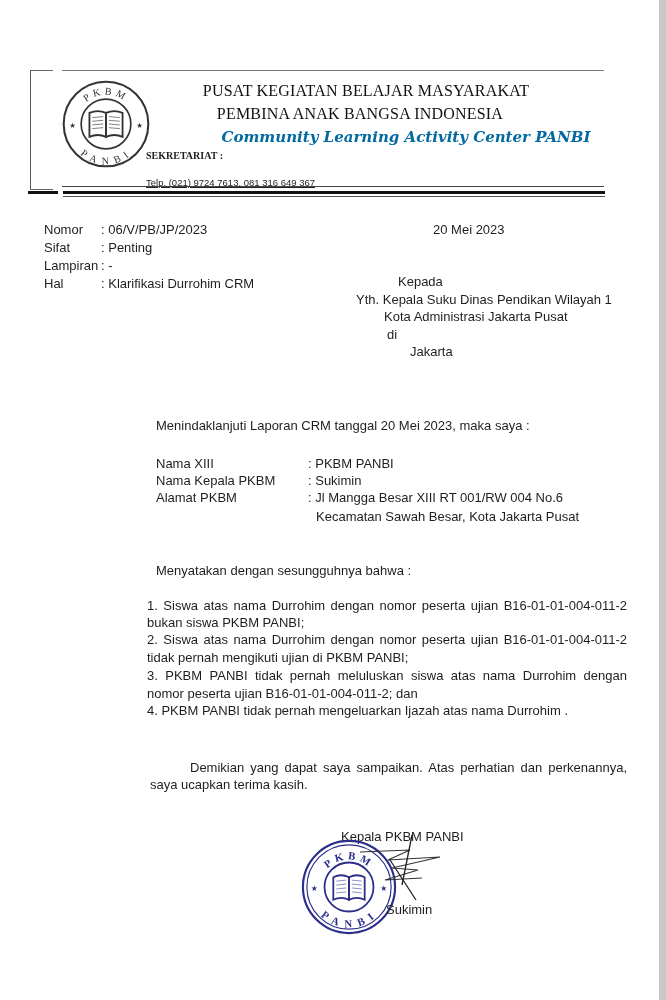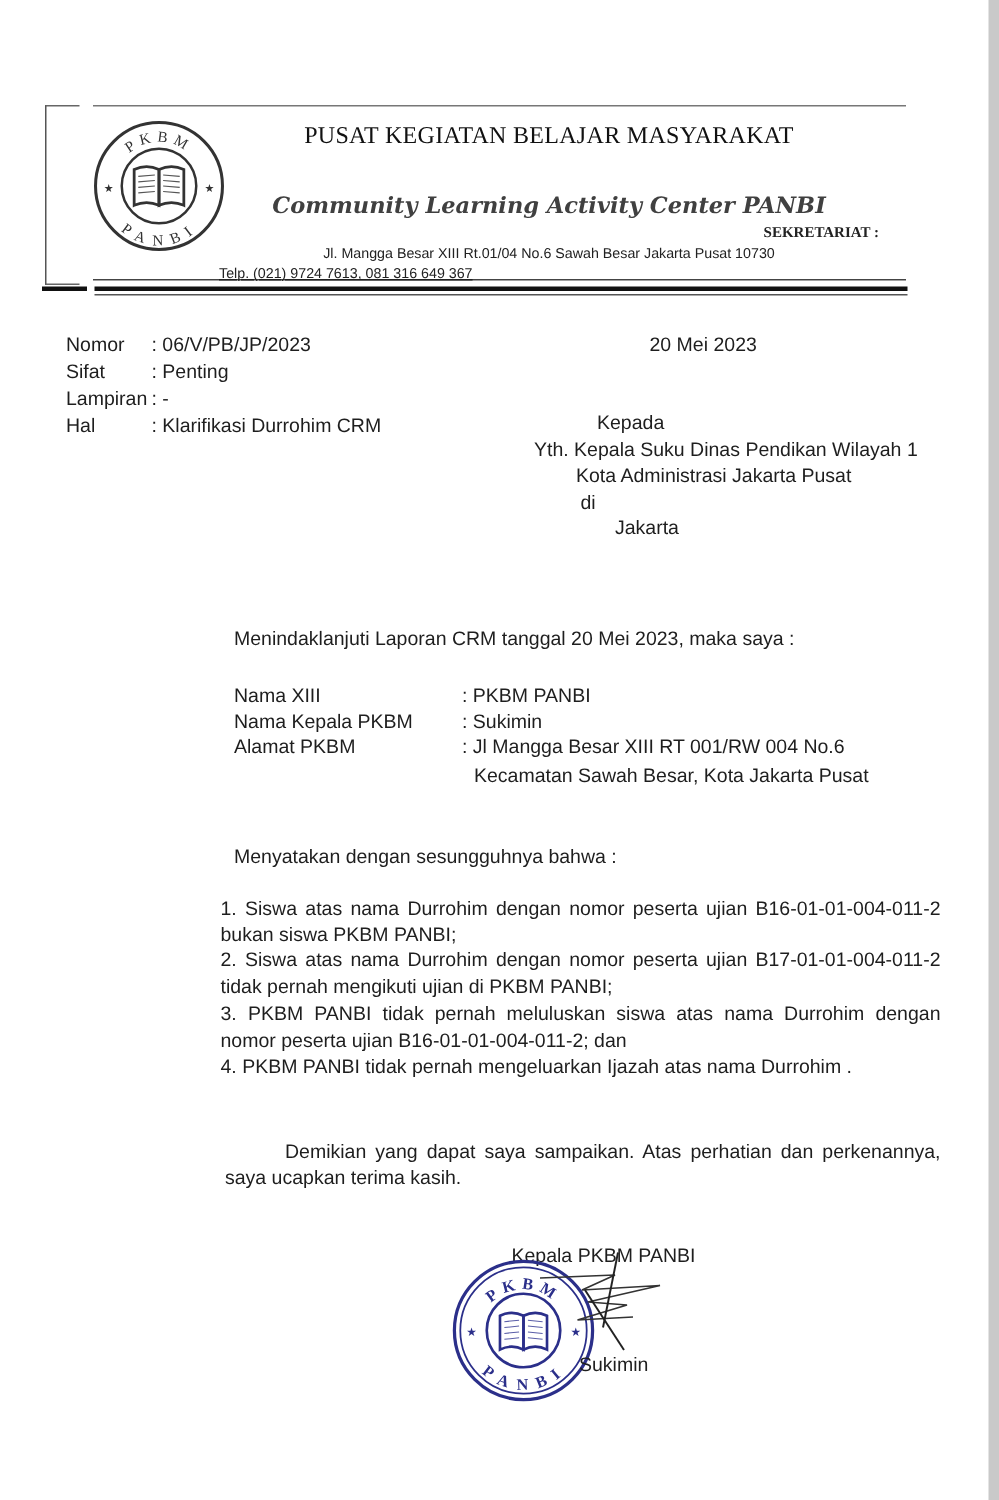--- a/index.html
+++ b/index.html
@@ -38,24 +38,24 @@
     }
     .logo { position: absolute; left: 30px; top: 10px; width: 92px; height: 92px; }
     .lh-title1, .lh-title2 {
       position: absolute; left: 116px; width: 440px; text-align: center;
       font-family: "Liberation Serif", serif; font-size: 16px; color: #111; letter-spacing: 0.2px;
     }
     .lh-title1 { top: 14px; }
     .lh-title2 { top: 37px; left: 110px; }
     .lh-subtitle {
       position: absolute; left: 116px; top: 60px; width: 440px; text-align: center;
-      font-family: "DejaVu Serif", serif; font-style: italic; font-weight: bold; font-size: 15px; color: #404040;
+      font-family: "DejaVu Serif", serif; font-style: italic; font-weight: bold; font-size: 15px; color: #0369a1; padding-left: 40px;
     }
     .lh-sek {
-      position: absolute; left: 116px; top: 82px; width: 440px; text-align: right;
+      position: absolute; left: 116px; top: 82px; width: 440px; text-align: left;
       font-family: "Liberation Serif", serif; font-weight: bold; font-size: 10px; color: #222;
     }
     .lh-addr {
       position: absolute; left: 116px; top: 96px; width: 440px; text-align: center;
       font-family: "Liberation Sans", sans-serif; font-size: 9.5px; color: #222;
     }
     .lh-telp {
       position: absolute; left: 116px; top: 109px; width: 440px; text-align: left;
       font-family: "Liberation Sans", sans-serif; font-size: 9.5px; color: #222; text-decoration: underline;
     }
@@ -102,23 +102,23 @@
       <line x1="35" y1="51" x2="47" y2="50"></line>
         <line x1="35" y1="55" x2="47" y2="54"></line>
       <line x1="53" y1="42" x2="65" y2="43"></line>
         <line x1="53" y1="46" x2="65" y2="47"></line>
       <line x1="53" y1="50" x2="65" y2="51"></line>
         <line x1="53" y1="54" x2="65" y2="55"></line>
     </g>
   </svg>
 
   <div class="lh-title1">PUSAT KEGIATAN BELAJAR MASYARAKAT</div>
+  <div class="lh-title2">PEMBINA ANAK BANGSA INDONESIA</div>
   <div class="lh-subtitle">Community Learning Activity Center PANBI</div>
   <div class="lh-sek">SEKRETARIAT :</div>
-  <div class="lh-addr">Jl. Mangga Besar XIII Rt.01/04 No.6 Sawah Besar Jakarta Pusat 10730</div>
   <div class="lh-telp">Telp. (021) 9724 7613, 081 316 649 367</div>
 </div>
 
 <div class="txt meta-label" style="top:222px">Nomor</div>
 <div class="txt meta-value" style="top:222px">: 06/V/PB/JP/2023</div>
 <div class="txt meta-label" style="top:240px">Sifat</div>
 <div class="txt meta-value" style="top:240px">: Penting</div>
 <div class="txt meta-label" style="top:258px">Lampiran</div>
 <div class="txt meta-value" style="top:258px">: -</div>
 <div class="txt meta-label" style="top:276px">Hal</div>
@@ -139,21 +139,21 @@
 <div class="txt" style="left:156px; top:473px">Nama Kepala PKBM</div>
 <div class="txt" style="left:308px; top:473px">: Sukimin</div>
 <div class="txt" style="left:156px; top:490px">Alamat PKBM</div>
 <div class="txt" style="left:308px; top:490px">: Jl Mangga Besar XIII RT 001/RW 004 No.6</div>
 <div class="txt" style="left:316px; top:509px">Kecamatan Sawah Besar, Kota Jakarta Pusat</div>
 
 <div class="txt" style="left:156px; top:563px">Menyatakan dengan sesungguhnya bahwa :</div>
 
 <div class="txt justify" style="left:147px; top:598px; width:480px">1. Siswa atas nama Durrohim dengan nomor peserta ujian B16-01-01-004-011-2</div>
 <div class="txt" style="left:147px; top:615px">bukan siswa PKBM PANBI;</div>
-<div class="txt justify" style="left:147px; top:632px; width:480px">2. Siswa atas nama Durrohim dengan nomor peserta ujian B17-01-01-004-011-2</div>
+<div class="txt justify" style="left:147px; top:632px; width:480px">2. Siswa atas nama Durrohim dengan nomor peserta ujian B16-01-01-004-011-2</div>
 <div class="txt" style="left:147px; top:650px">tidak pernah mengikuti ujian di PKBM PANBI;</div>
 <div class="txt justify" style="left:147px; top:668px; width:480px">3. PKBM PANBI tidak pernah meluluskan siswa atas nama Durrohim dengan</div>
 <div class="txt" style="left:147px; top:686px">nomor peserta ujian B16-01-01-004-011-2; dan</div>
 <div class="txt" style="left:147px; top:703px">4. PKBM PANBI tidak pernah mengeluarkan Ijazah atas nama Durrohim .</div>
 
 <div class="txt justify" style="left:190px; top:760px; width:437px">Demikian yang dapat saya sampaikan. Atas perhatian dan perkenannya,</div>
 <div class="txt" style="left:150px; top:777px">saya ucapkan terima kasih.</div>
 
 <div class="txt" style="left:341px; top:829px">Kepala PKBM PANBI</div>
 

